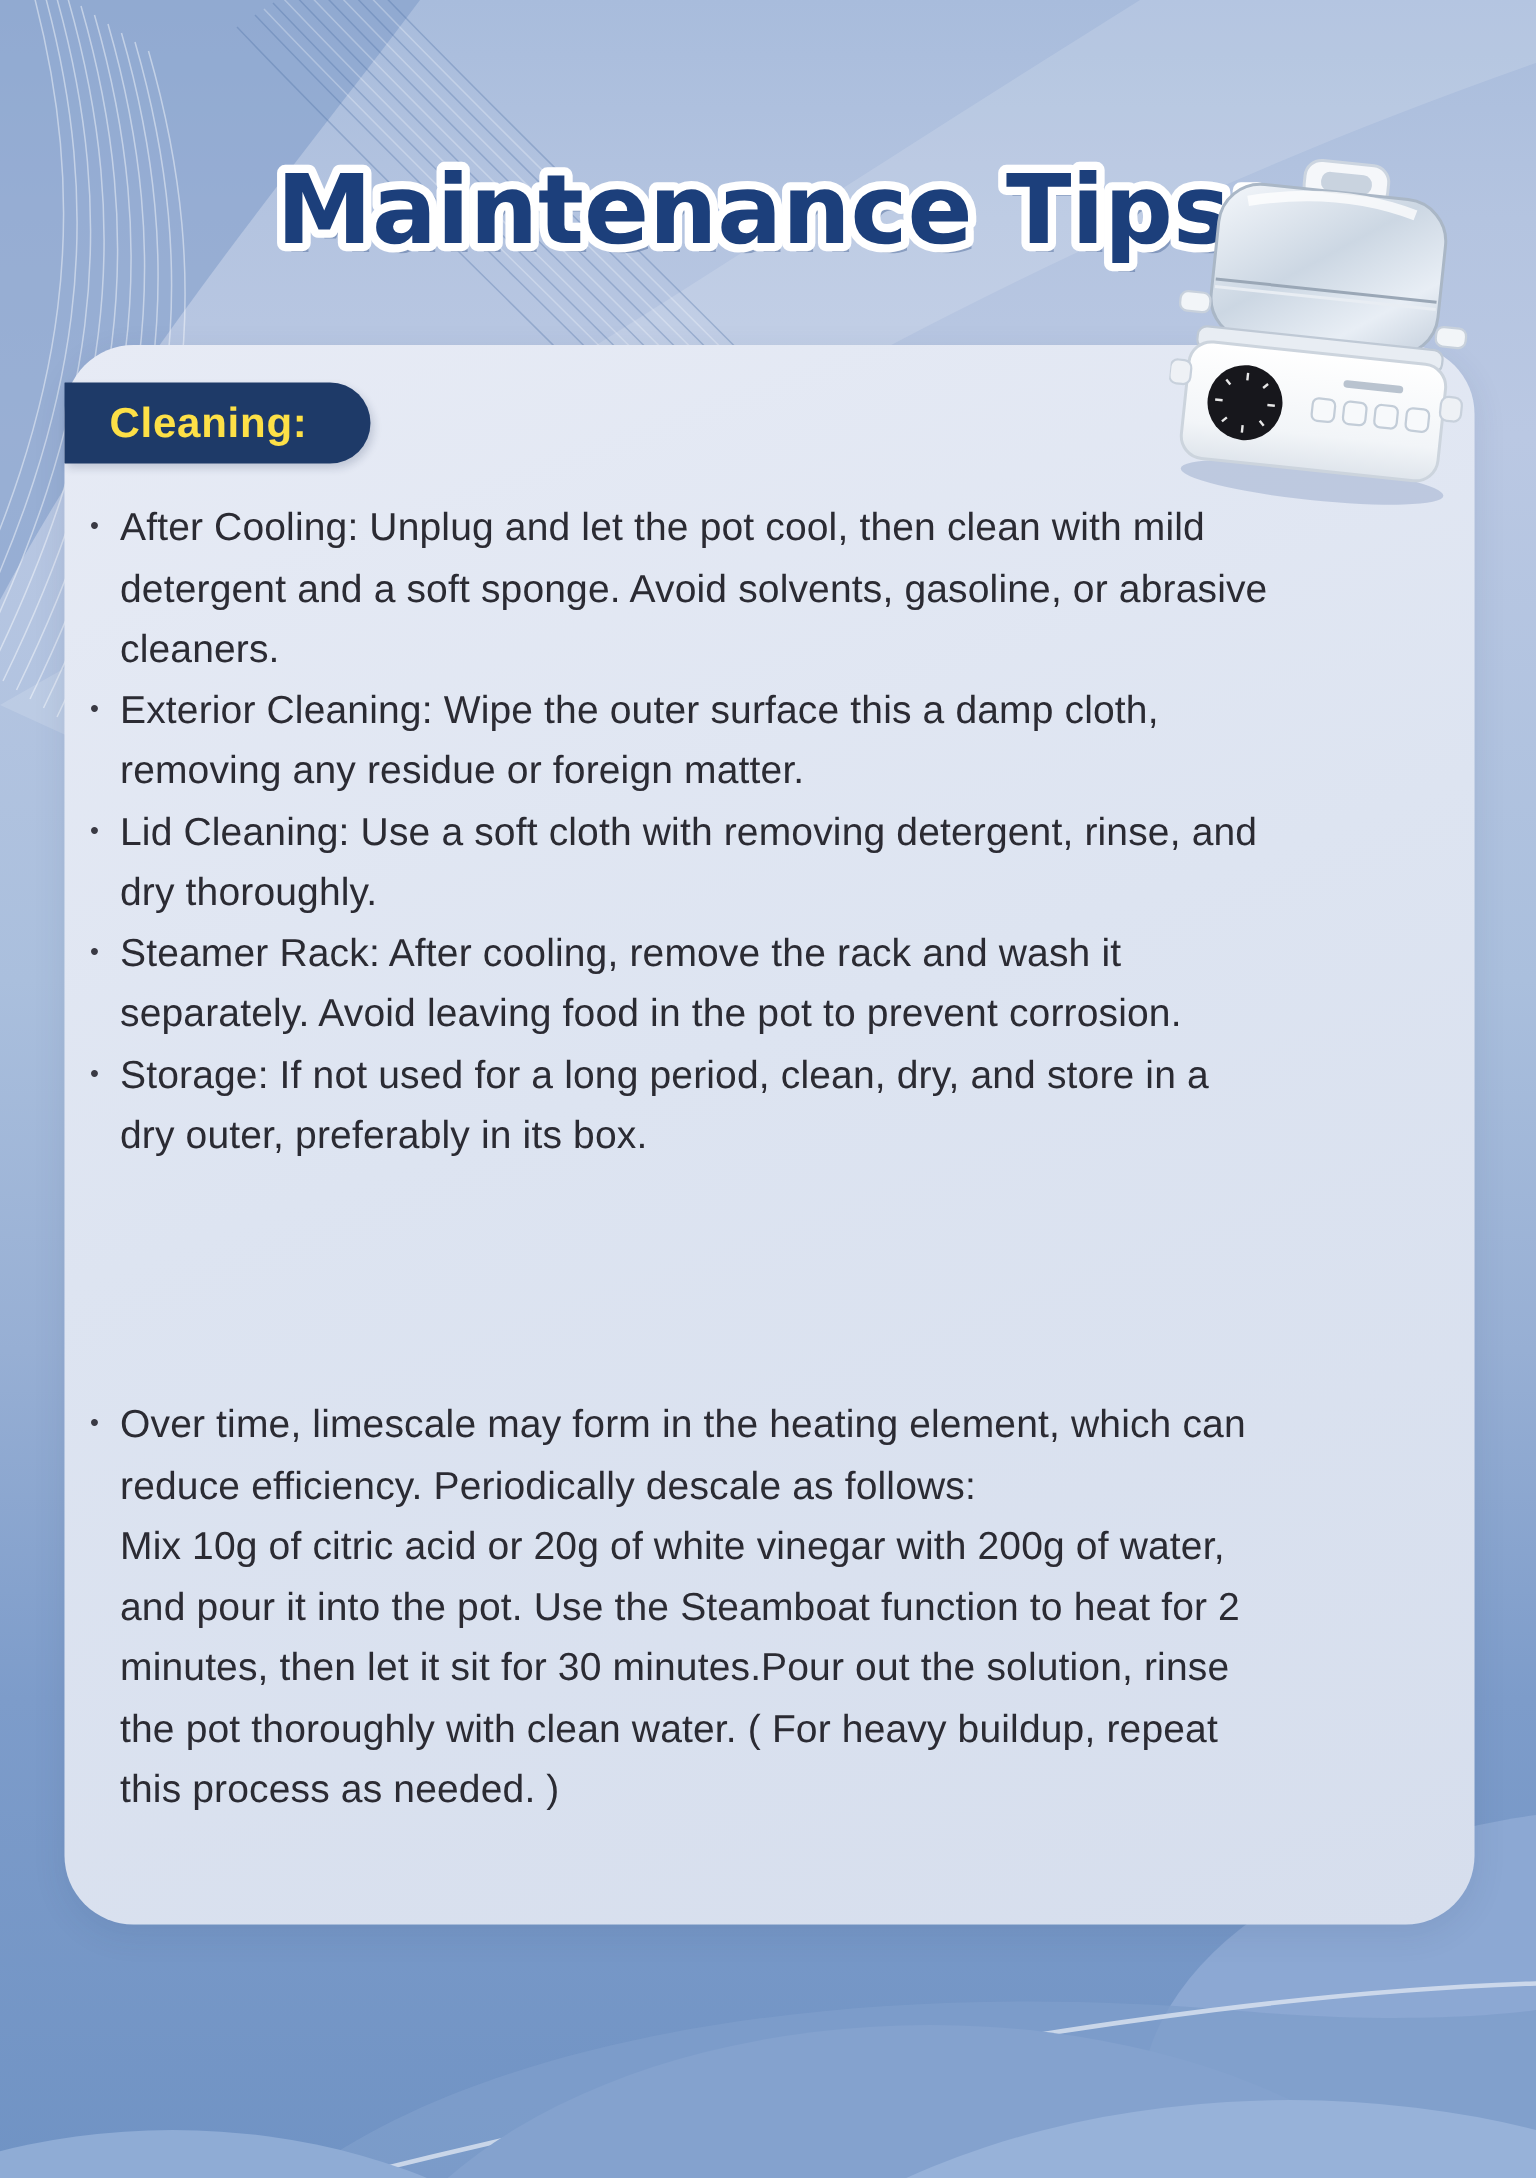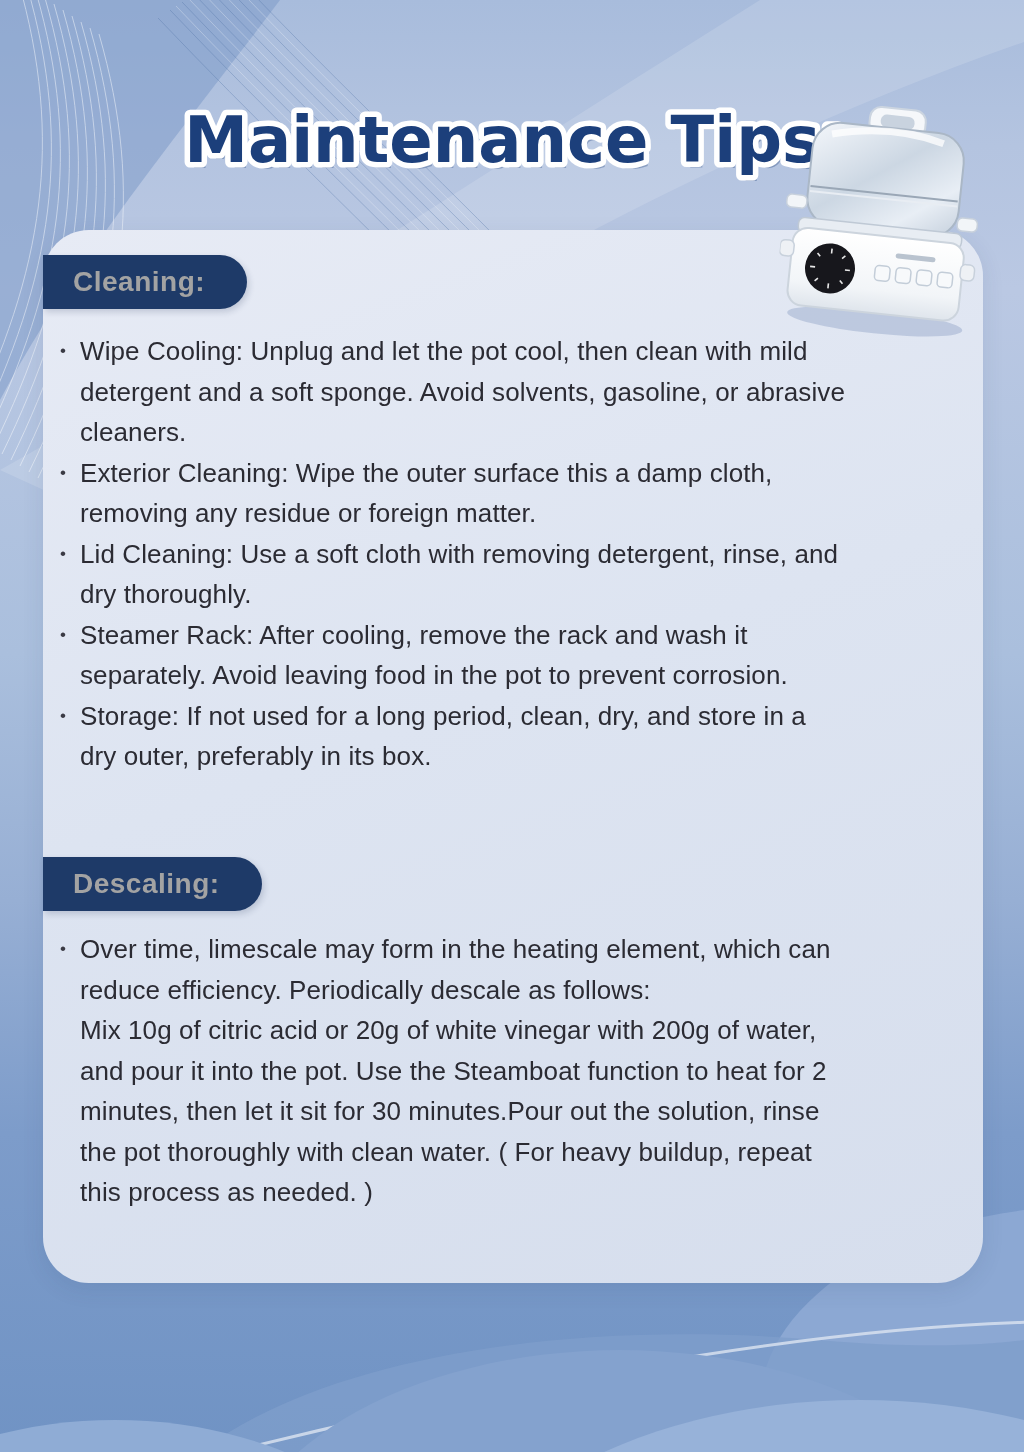--- a/index.html
+++ b/index.html
@@ -11,21 +11,21 @@
   .bg-svg{position:absolute;left:0;top:0;width:1024px;height:1452px;display:block;}
   .title-wrap{position:absolute;left:0;top:62px;width:1024px;height:140px;}
   .card{
     position:absolute;left:43px;top:230px;width:940px;height:1053px;
     border-radius:46px;
     background:linear-gradient(160deg,#e7ebf5 0%,#dde4f1 45%,#d6deed 100%);
     box-shadow:0 6px 22px rgba(40,60,100,0.10);
   }
   .badge{
     position:absolute;left:0;height:54px;display:flex;align-items:center;
-    background:#1e3a68;color:#a3a3a3;
+    background:#1e3a68;color:#fde047;
     font-weight:bold;font-size:28px;letter-spacing:0.5px;
     padding:0 42px 0 30px;border-radius:10px 999px 999px 10px;
     box-shadow:2px 3px 6px rgba(20,40,80,0.18);
   }
   .badge-cleaning{top:25px;}
   .badge-descaling{top:627px;}
   .bullet-list{
     position:absolute;left:12px;right:34px;
     display:flex;flex-direction:column;
   }
@@ -98,21 +98,21 @@
 
 <div class="card">
 
   <div class="badge badge-cleaning">
     <span>Cleaning:</span>
   </div>
 
   <div class="bullet-list list-cleaning">
     <div class="bullet-item">
       <span class="bullet-dot">•</span>
-      <span class="bullet-text">Wipe Cooling: Unplug and let the pot cool, then clean with mild
+      <span class="bullet-text">After Cooling: Unplug and let the pot cool, then clean with mild
 detergent and a soft sponge. Avoid solvents, gasoline, or abrasive
 cleaners.</span>
     </div>
     <div class="bullet-item">
       <span class="bullet-dot">•</span>
       <span class="bullet-text">Exterior Cleaning: Wipe the outer surface this a damp cloth,
 removing any residue or foreign matter.</span>
     </div>
     <div class="bullet-item">
       <span class="bullet-dot">•</span>
@@ -124,23 +124,20 @@
       <span class="bullet-text">Steamer Rack: After cooling, remove the rack and wash it
 separately. Avoid leaving food in the pot to prevent corrosion.</span>
     </div>
     <div class="bullet-item">
       <span class="bullet-dot">•</span>
       <span class="bullet-text">Storage: If not used for a long period, clean, dry, and store in a
 dry outer, preferably in its box.</span>
     </div>
   </div>
 
-  <div class="badge badge-descaling">
-    <span>Descaling:</span>
-  </div>
 
   <div class="bullet-list list-descaling">
     <div class="bullet-item">
       <span class="bullet-dot">•</span>
       <span class="bullet-text">Over time, limescale may form in the heating element, which can
 reduce efficiency. Periodically descale as follows:
 Mix 10g of citric acid or 20g of white vinegar with 200g of water,
 and pour it into the pot. Use the Steamboat function to heat for 2
 minutes, then let it sit for 30 minutes.Pour out the solution, rinse
 the pot thoroughly with clean water. ( For heavy buildup, repeat

